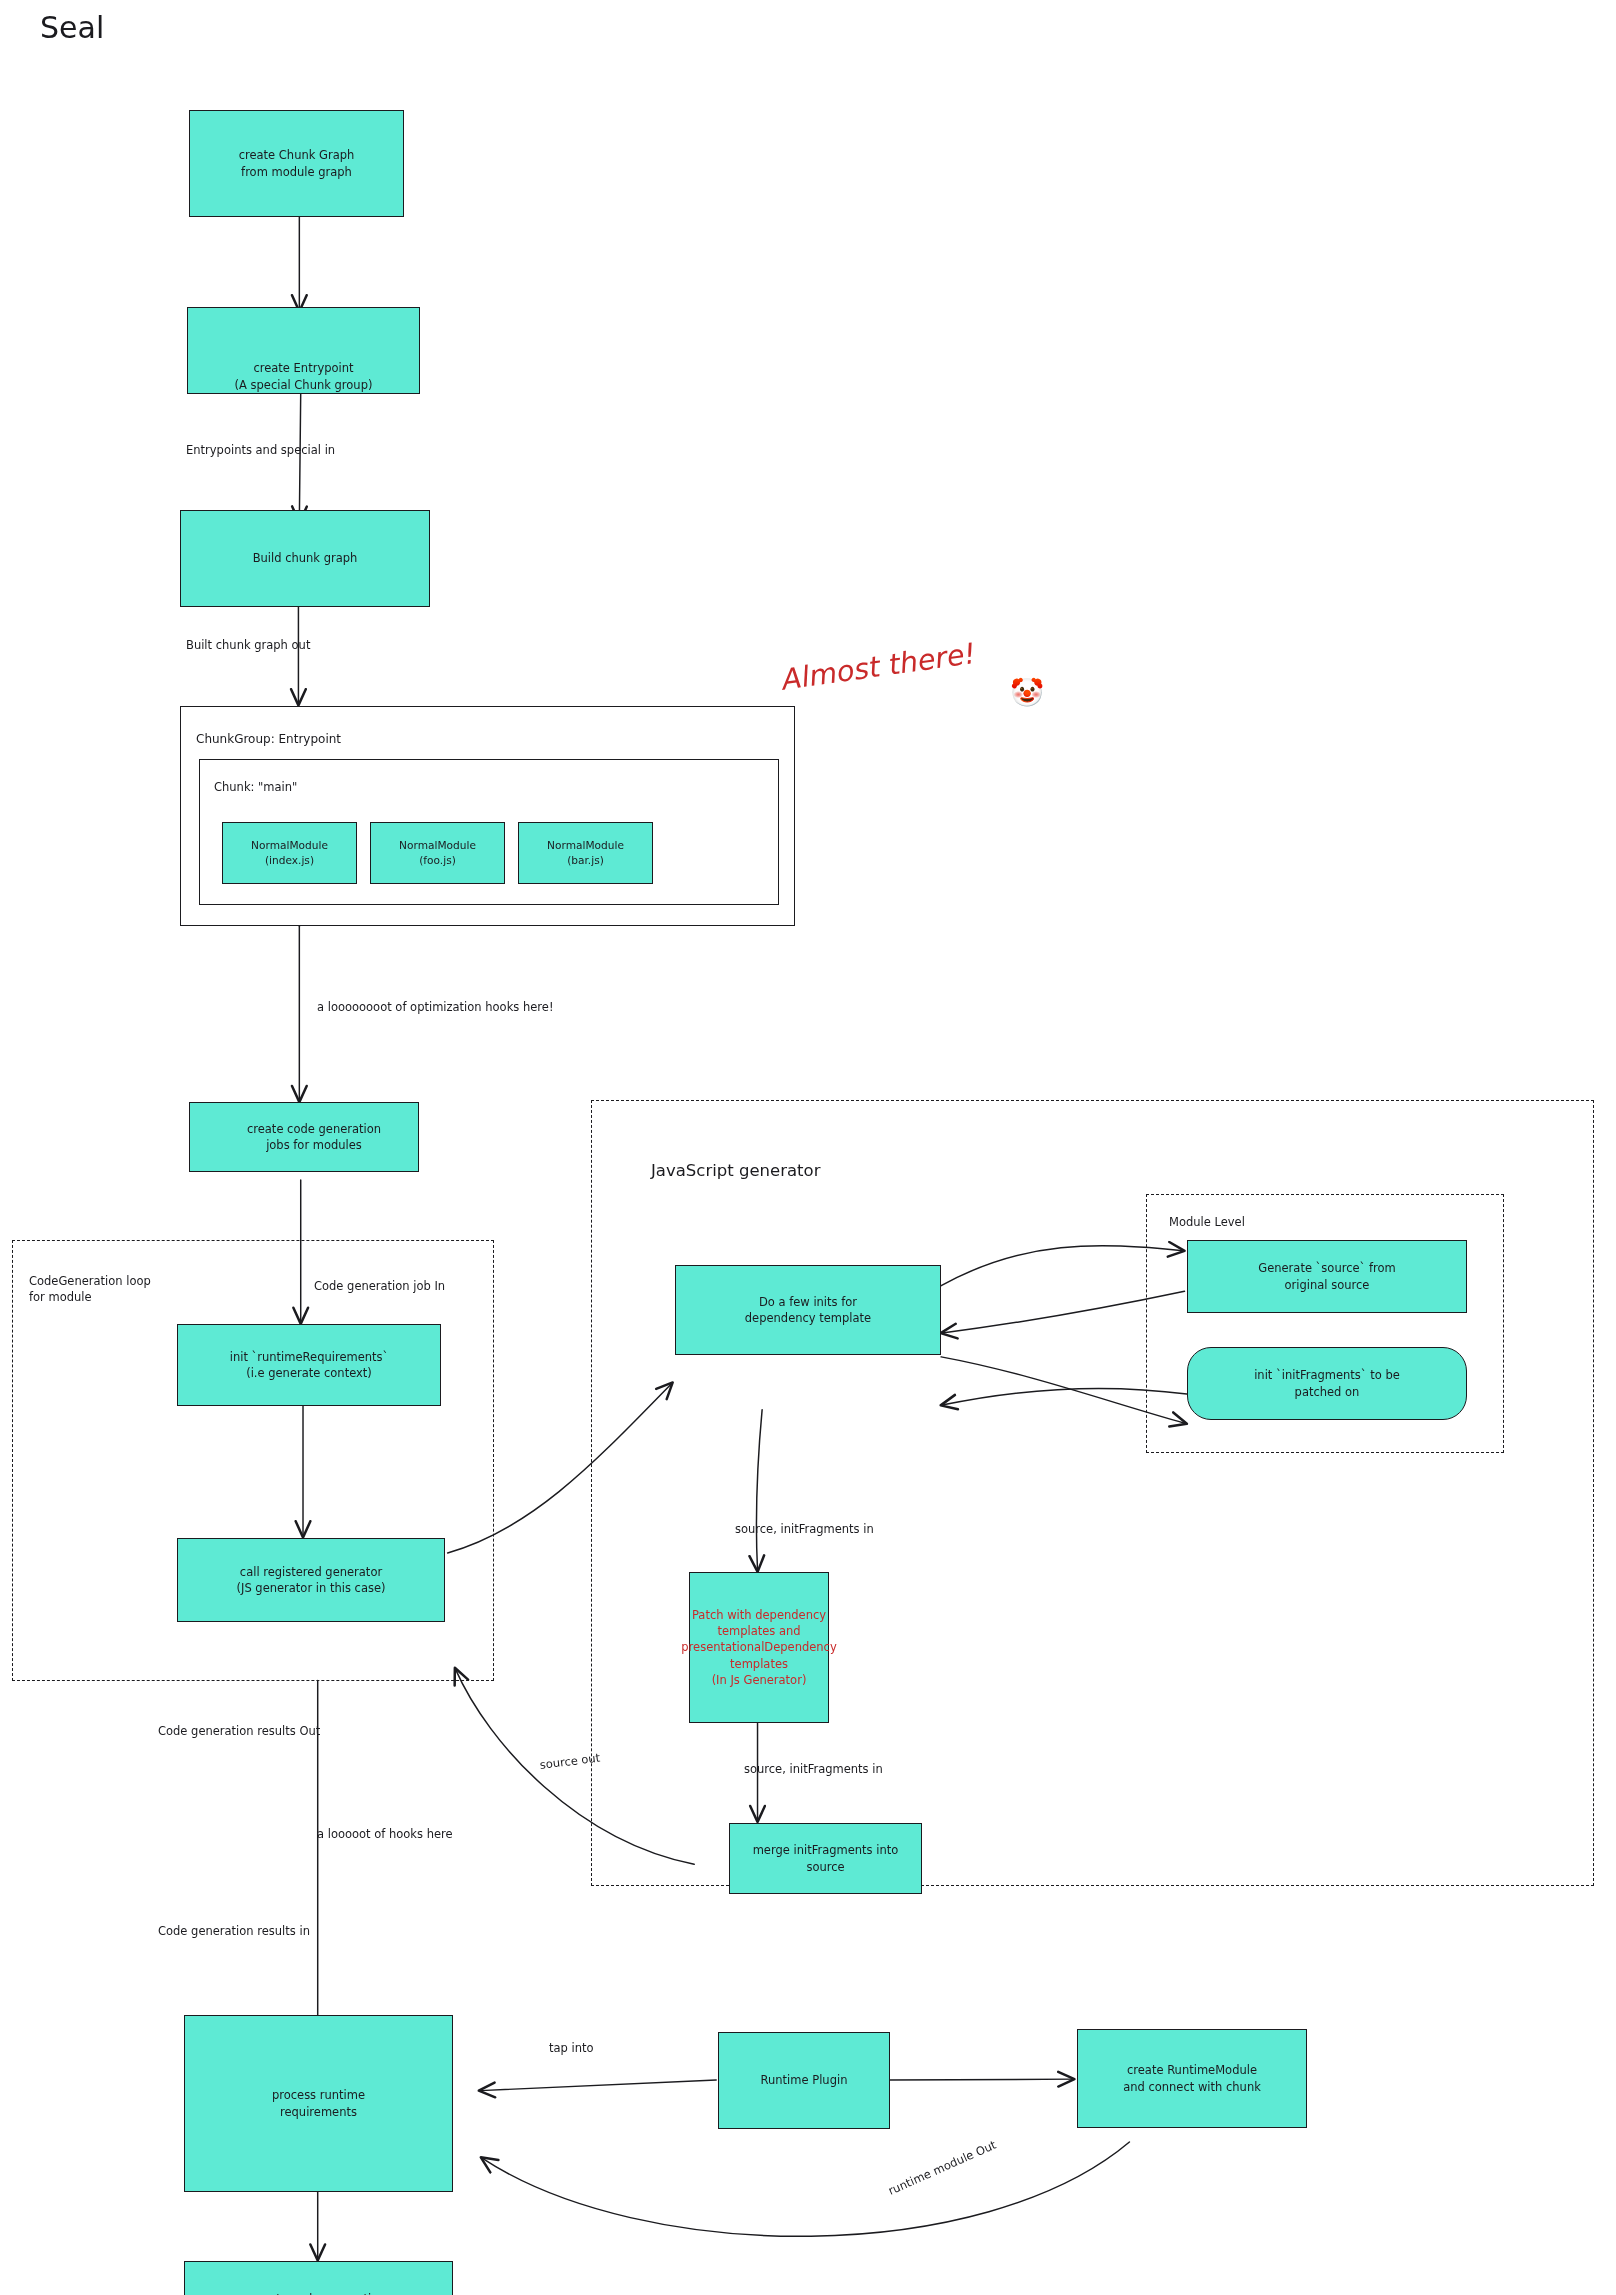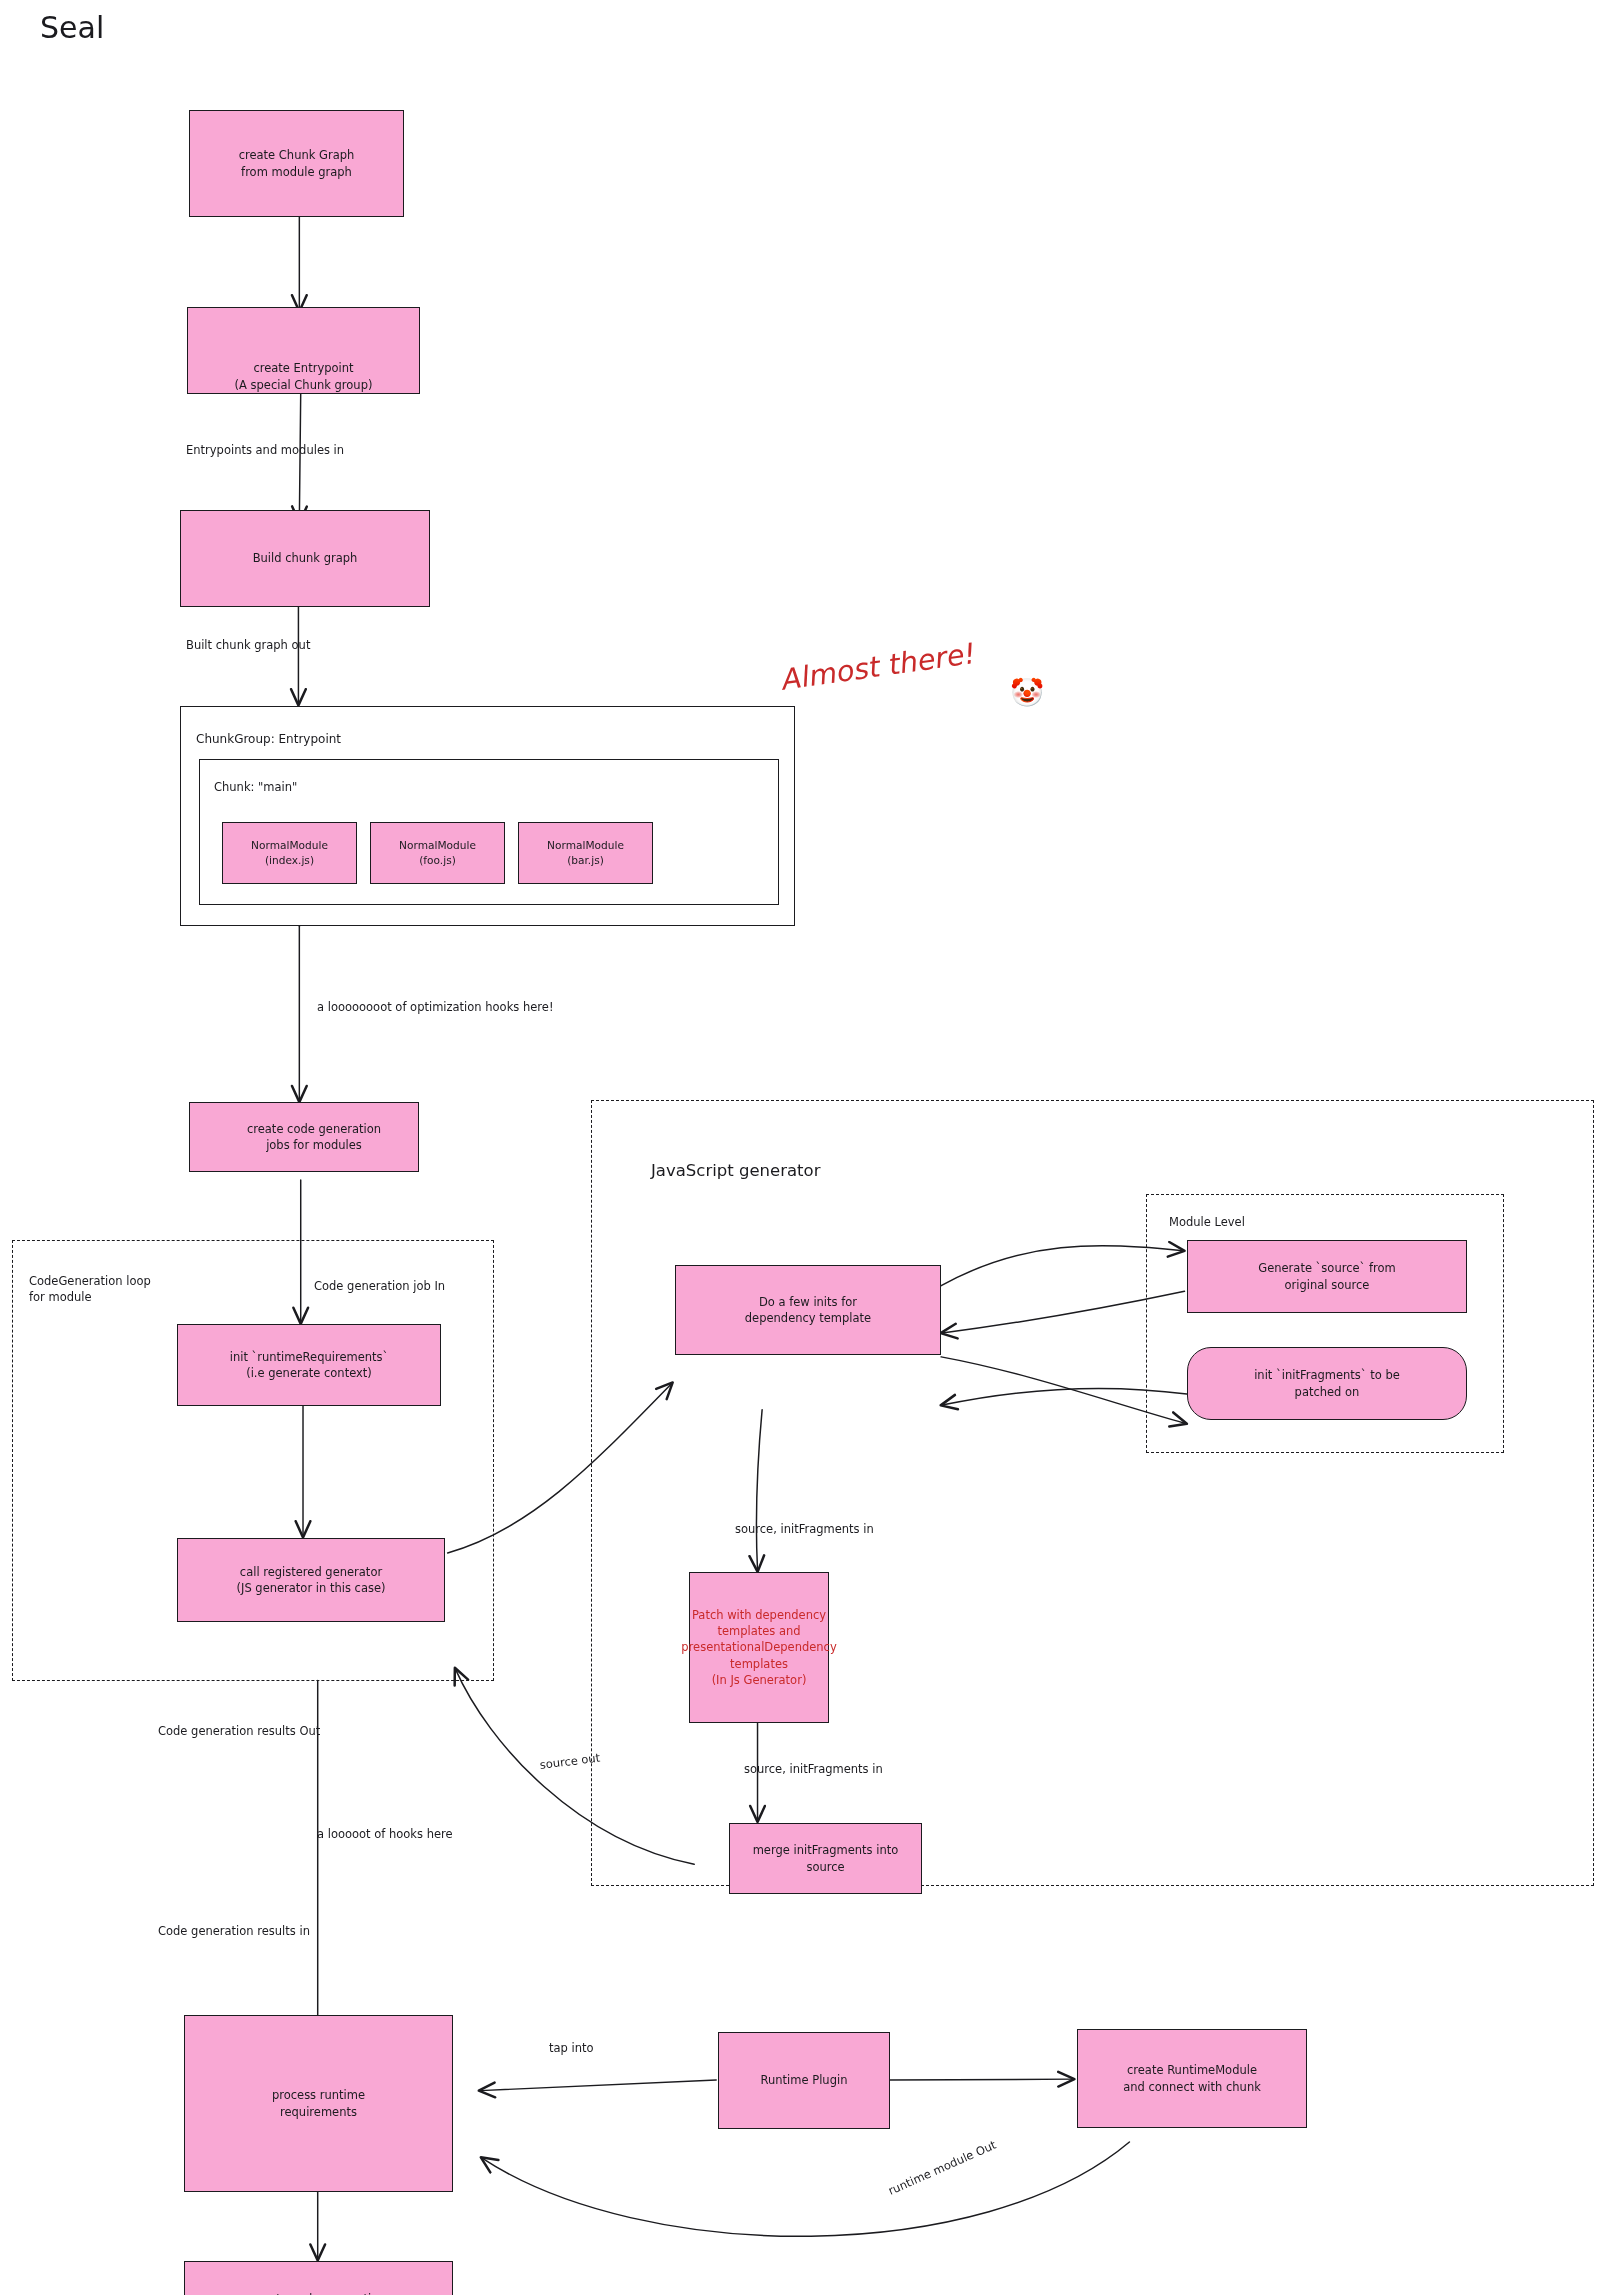--- a/index.html
+++ b/index.html
@@ -3,21 +3,21 @@
 <meta charset="utf-8">
 <style>
   html,body{margin:0;padding:0;background:#ffffff;}
   body{width:1617px;height:2823px;position:relative;
        font-family:"DejaVu Sans","Liberation Sans",sans-serif;
        color:#1b1b1f;overflow:hidden;}
   #canvas{position:absolute;inset:0;width:1617px;height:2823px;}
   svg.layer{position:absolute;left:0;top:0;width:1617px;height:2823px;pointer-events:none;}
 
   .node{position:absolute;box-sizing:border-box;display:flex;align-items:center;
-        justify-content:center;text-align:center;background:#f9a8d4;
+        justify-content:center;text-align:center;background:#5eead4;
         border:1.4px solid #1b1b1f;line-height:1.42;}
   .node .txt{padding:0 4.6px;white-space:pre-line;}
 
   .grp{position:absolute;box-sizing:border-box;background:transparent;
        border:1.4px solid #1b1b1f;}
   .grp-dashed{position:absolute;box-sizing:border-box;background:transparent;
        border:1.4px dashed #1b1b1f;}
   .grp-label{position:absolute;white-space:pre-line;line-height:1.35;}
 
   .edge-label{position:absolute;white-space:pre-line;line-height:1.35;
@@ -194,21 +194,21 @@
     <span class="txt">create RuntimeModule
 and connect with chunk</span>
   </div>
 
   <div class="node" style="left:184px;top:2261px;width:269px;height:108px;font-size:11.5px;">
     <span class="txt">create code generation
 jobs for runtime modules
 and run these jobs</span>
   </div>
 
-  <div class="edge-label" style="left:186px;top:443px;font-size:11.5px;">Entrypoints and modules in</div>
+  <div class="edge-label" style="left:186px;top:443px;font-size:11.5px;">Entrypoints and special in</div>
 
   <div class="edge-label" style="left:186px;top:638px;font-size:11.5px;">Built chunk graph out</div>
 
   <div class="edge-label" style="left:317px;top:1000px;font-size:11.5px;">a loooooooot of optimization hooks here!</div>
 
   <div class="edge-label" style="left:314px;top:1279px;font-size:11.5px;">Code generation job In</div>
 
   <div class="edge-label" style="left:735px;top:1522px;font-size:11.5px;">source, initFragments in</div>
 
   <div class="edge-label" style="left:744px;top:1762px;font-size:11.5px;">source, initFragments in</div>

